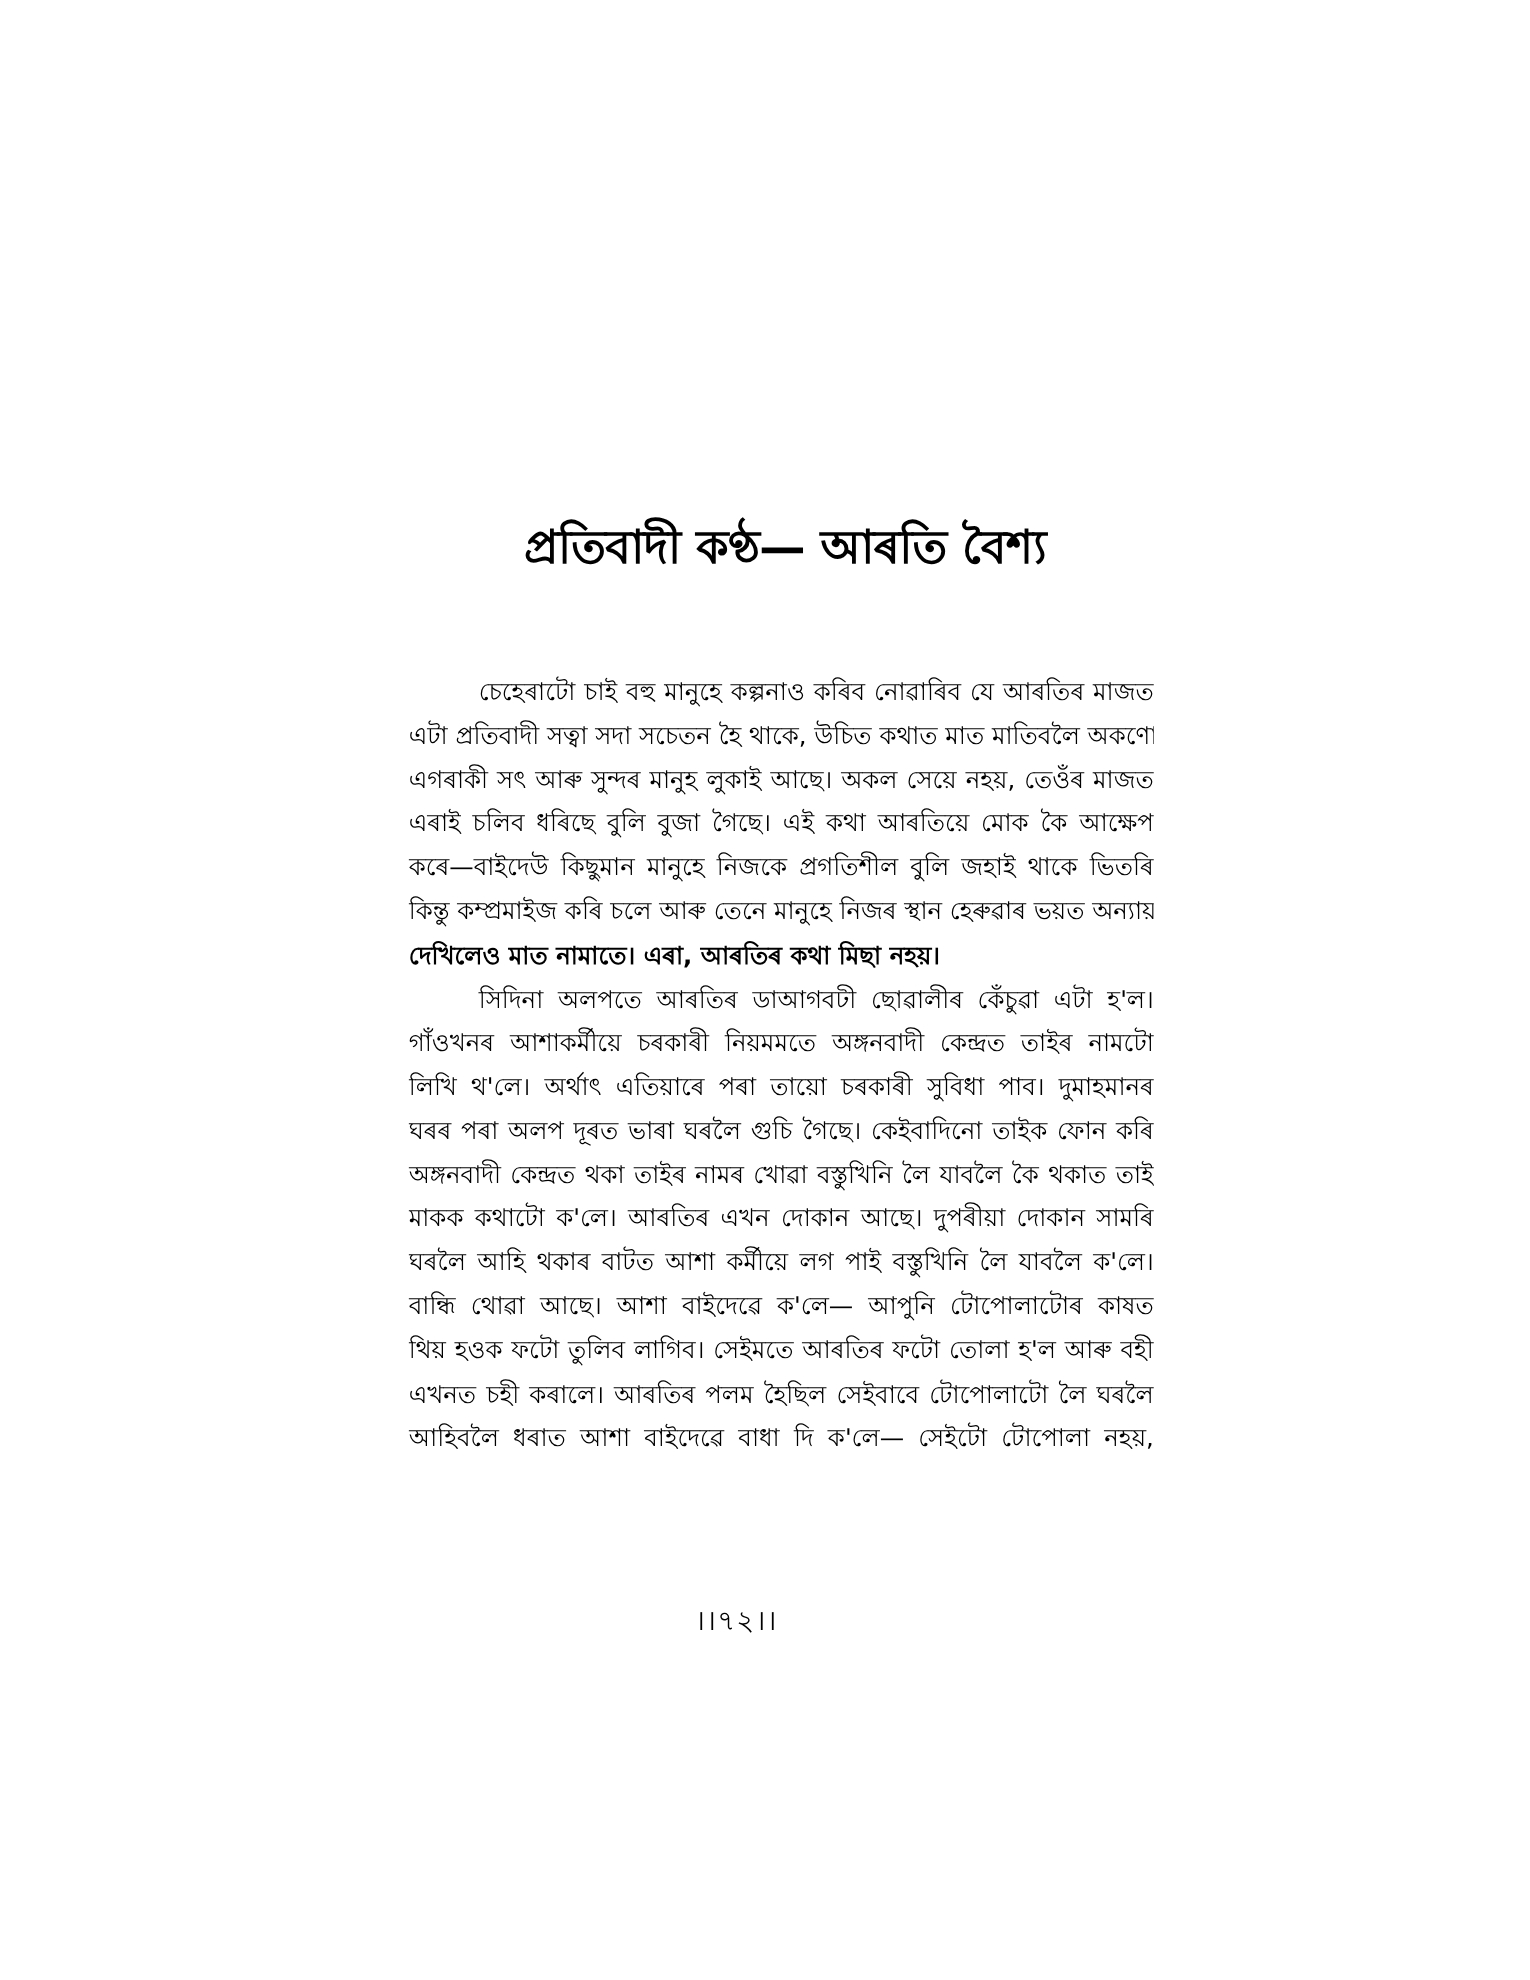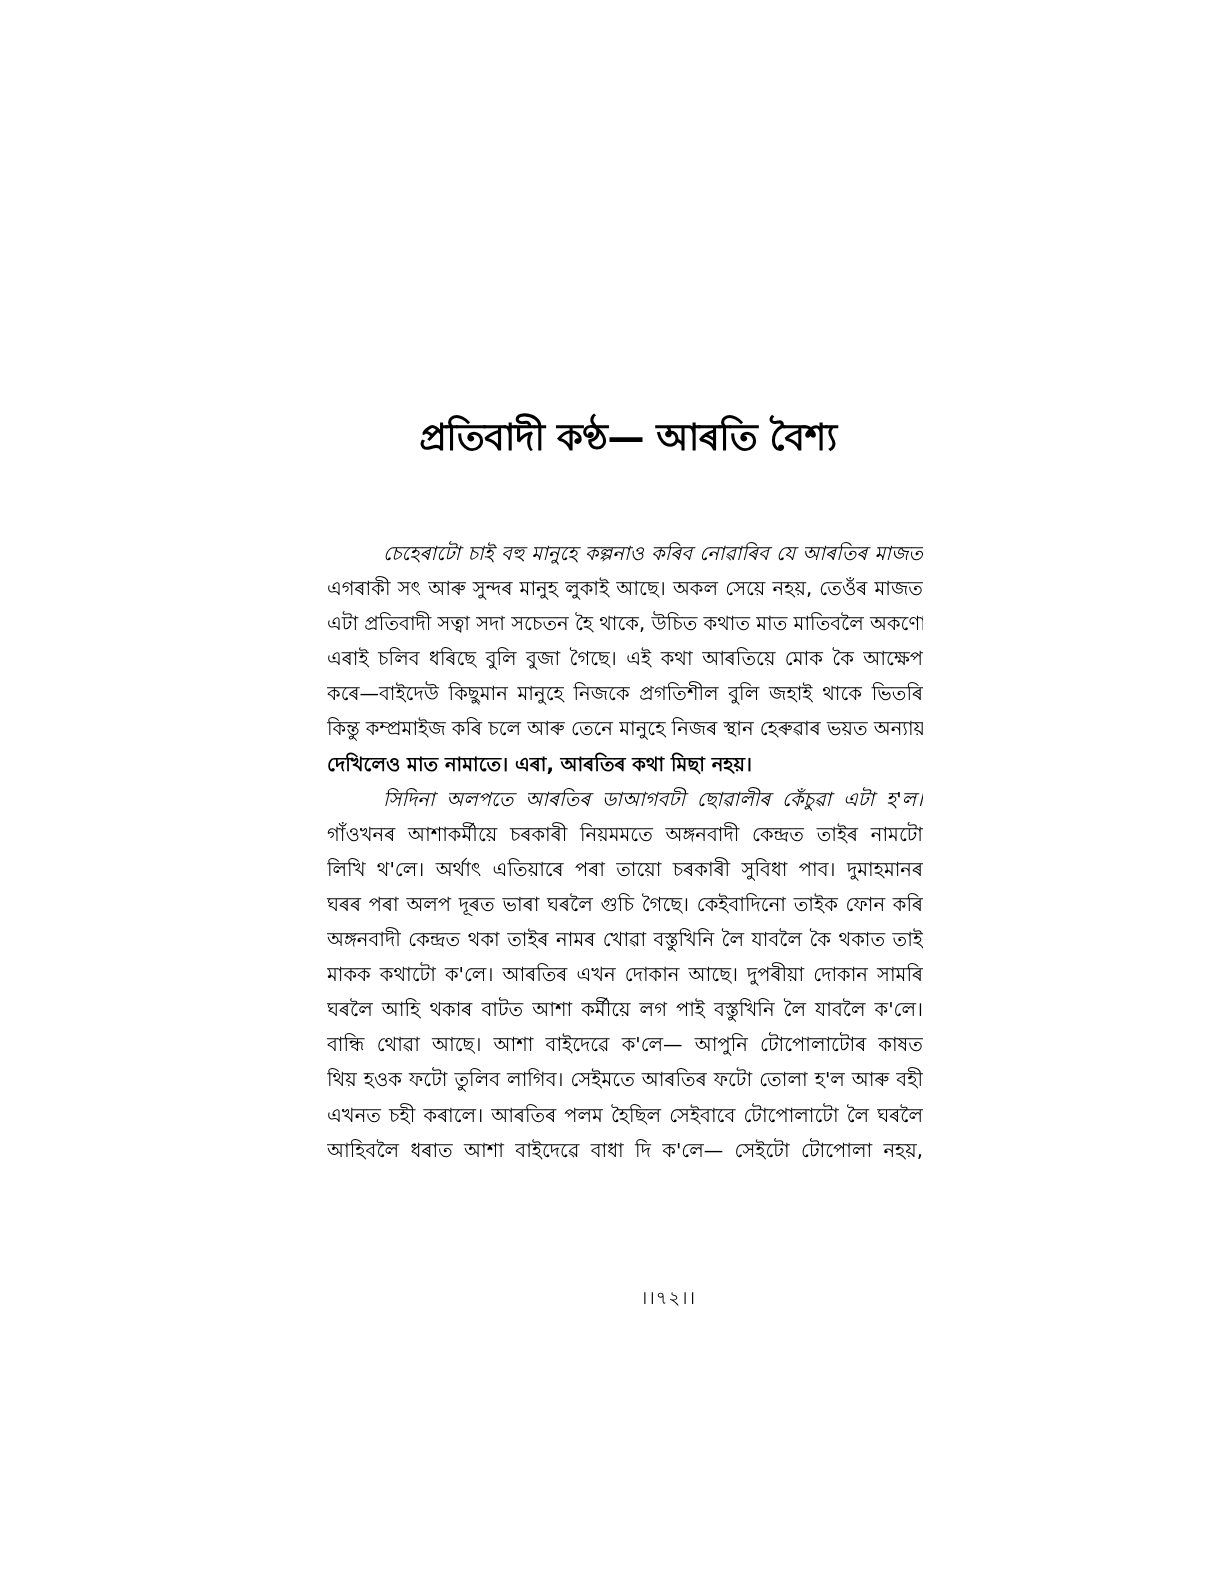--- a/index.html
+++ b/index.html
@@ -1,35 +1,35 @@
 <!DOCTYPE html>
 <html><head>
 <meta charset="utf-8">
 <style>
   html, body { margin: 0; padding: 0; background: #ffffff; }
   body { width: 1224px; height: 1584px; position: relative; overflow: hidden; color: #000; font-family: "DejaVu Sans", "Liberation Sans", sans-serif; }
   .page { position: absolute; left: 16px; top: 0; width: 1224px; height: 1584px; }
   .title { position: absolute; left: 300px; width: 624px; top: 413px; text-align: center; font-size: 37px; font-weight: bold; letter-spacing: -0.5px; line-height: 50px; white-space: nowrap; }
   .body { position: absolute; left: 311px; width: 596px; top: 536px; }
   .line { height: 35.1px; line-height: 35px; font-size: 19.5px; white-space: nowrap; text-align: justify; text-align-last: justify; overflow: hidden; }
-  .line.indent { padding-left: 56px; font-style: italic; }
+  .line.indent { padding-left: 56px; }
   .line.last { text-align-last: left; font-weight: bold; }
-  .pagenum { position: absolute; left: 540px; width: 140px; top: 1283px; text-align: right; font-size: 18px; line-height: 30px; letter-spacing: 1px; }
+  .pagenum { position: absolute; left: 540px; width: 140px; top: 1283px; text-align: left; font-size: 22px; line-height: 30px; letter-spacing: 1px; }
 </style>
 </head>
 <body>
 
 <div class="page">
   <div class="title">প্ৰতিবাদী কণ্ঠ— আৰতি বৈশ্য</div>
 
   <div class="body">
 
     <div class="line indent">চেহেৰাটো চাই বহু মানুহে কল্পনাও কৰিব নোৱাৰিব যে আৰতিৰ মাজত</div>
+    <div class="line">এটা প্ৰতিবাদী সত্বা সদা সচেতন হৈ থাকে, উচিত কথাত মাত মাতিবলৈ অকণো</div>
     <div class="line">এগৰাকী সৎ আৰু সুন্দৰ মানুহ লুকাই আছে। অকল সেয়ে নহয়, তেওঁৰ মাজত</div>
-    <div class="line">এটা প্ৰতিবাদী সত্বা সদা সচেতন হৈ থাকে, উচিত কথাত মাত মাতিবলৈ অকণো</div>
     <div class="line">এৰাই চলিব ধৰিছে বুলি বুজা গৈছে। এই কথা আৰতিয়ে মোক কৈ আক্ষেপ</div>
     <div class="line">কৰে—বাইদেউ কিছুমান মানুহে নিজকে প্ৰগতিশীল বুলি জহাই থাকে ভিতৰি</div>
     <div class="line">কিন্তু কম্প্ৰমাইজ কৰি চলে আৰু তেনে মানুহে নিজৰ স্থান হেৰুৱাৰ ভয়ত অন্যায়</div>
     <div class="line last">দেখিলেও মাত নামাতে। এৰা, আৰতিৰ কথা মিছা নহয়।</div>
 
     <div class="line indent">সিদিনা অলপতে আৰতিৰ ডাআগবঢী ছোৱালীৰ কেঁচুৱা এটা হ'ল।</div>
     <div class="line">গাঁওখনৰ আশাকৰ্মীয়ে চৰকাৰী নিয়মমতে অঙ্গনবাদী কেন্দ্ৰত তাইৰ নামটো</div>
     <div class="line">লিখি থ'লে। অৰ্থাৎ এতিয়াৰে পৰা তায়ো চৰকাৰী সুবিধা পাব। দুমাহমানৰ</div>
     <div class="line">ঘৰৰ পৰা অলপ দূৰত ভাৰা ঘৰলৈ গুচি গৈছে। কেইবাদিনো তাইক ফোন কৰি</div>
     <div class="line">অঙ্গনবাদী কেন্দ্ৰত থকা তাইৰ নামৰ খোৱা বস্তুখিনি লৈ যাবলৈ কৈ থকাত তাই</div>

